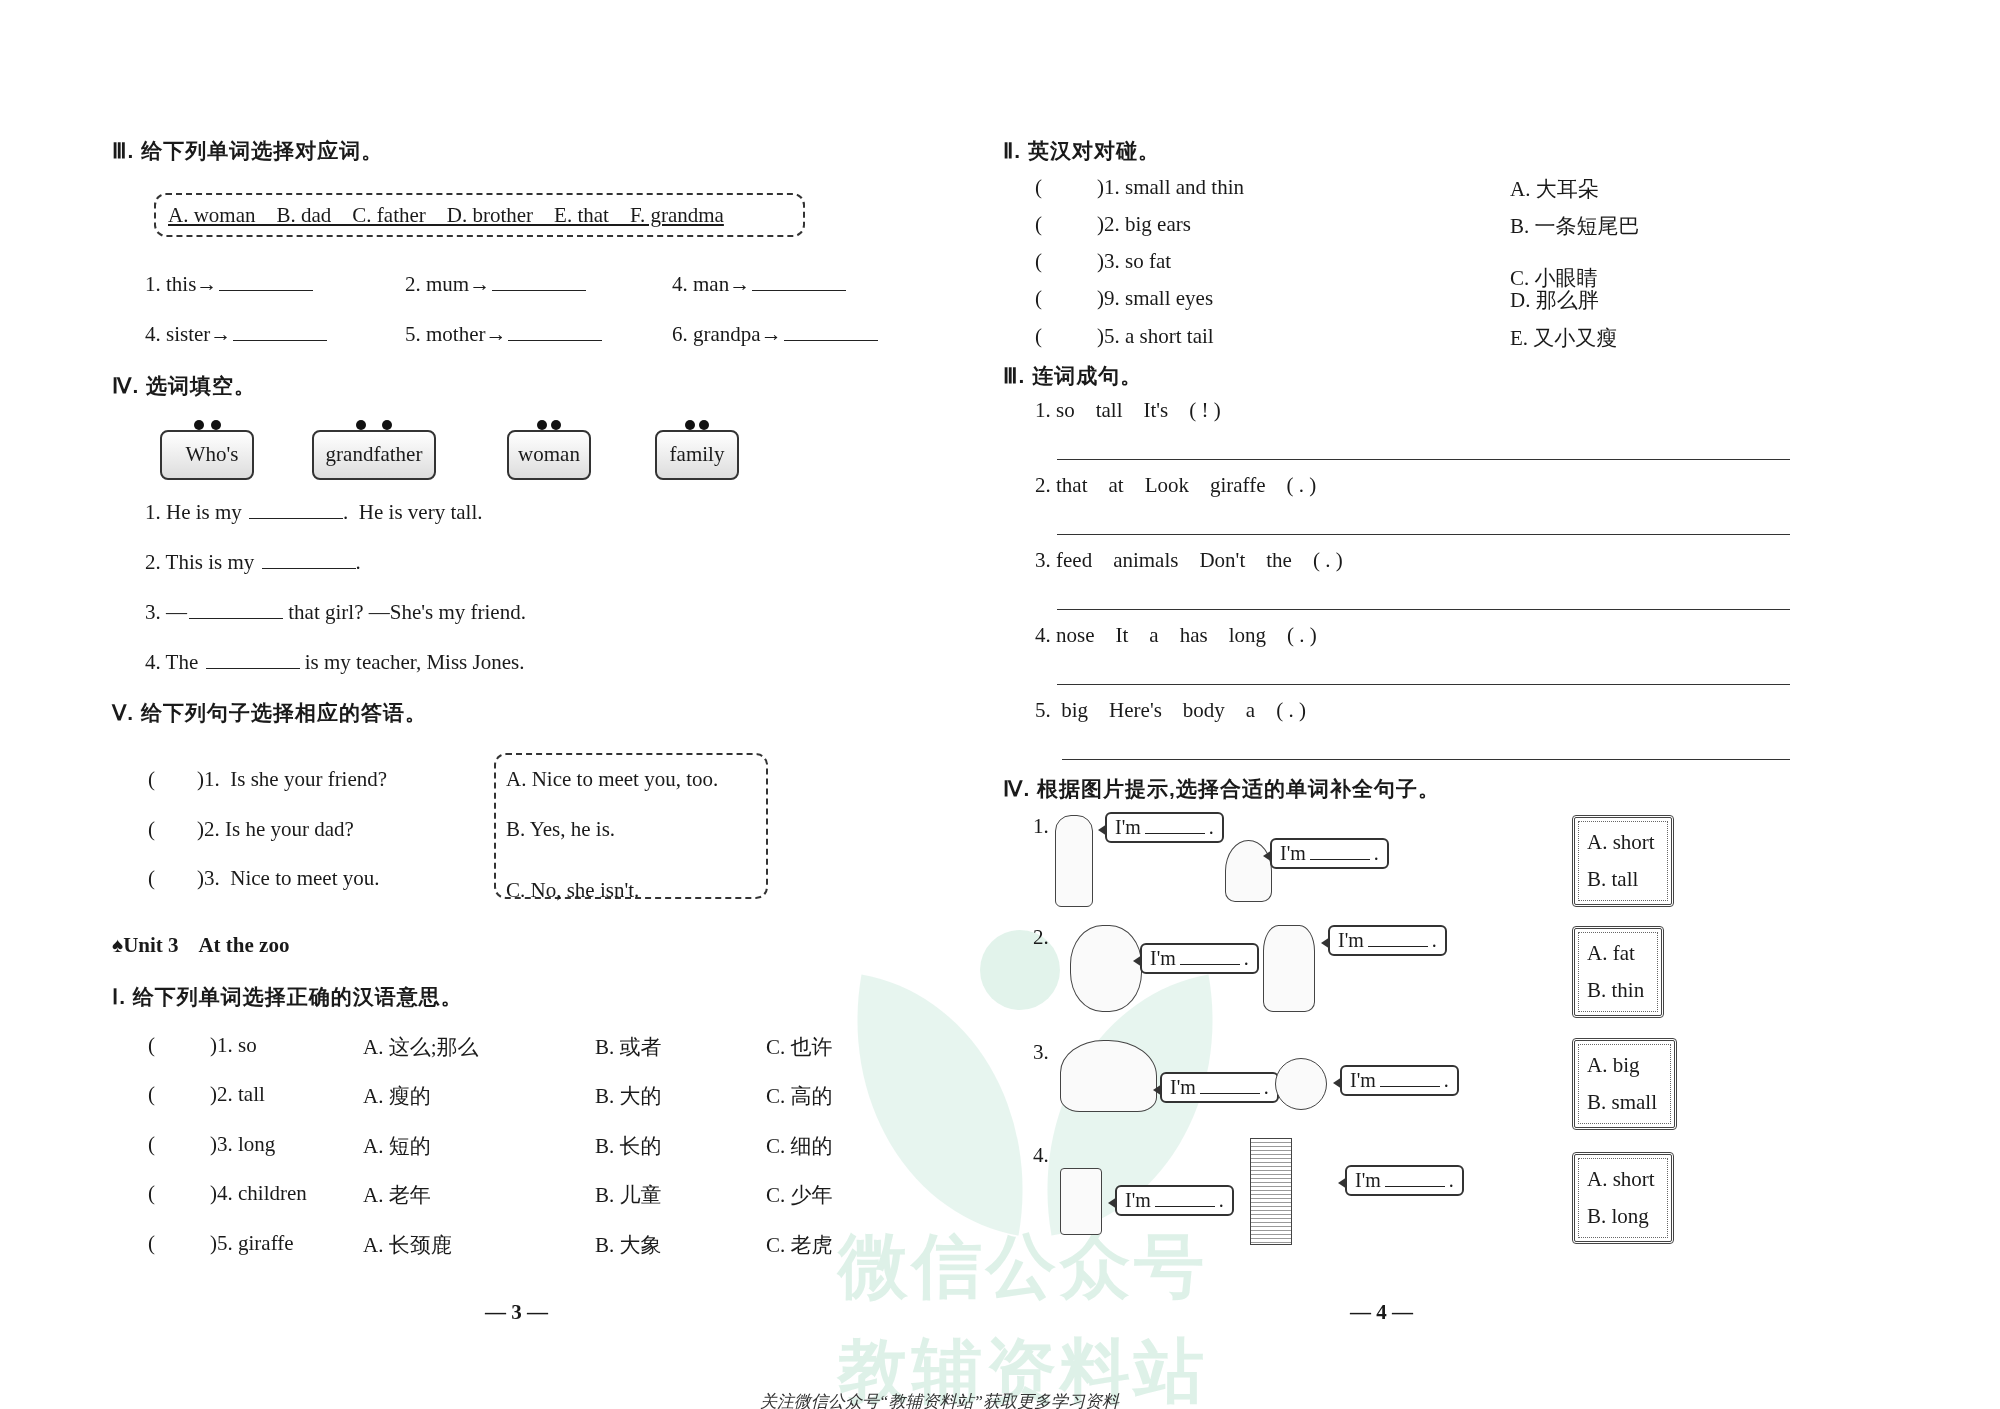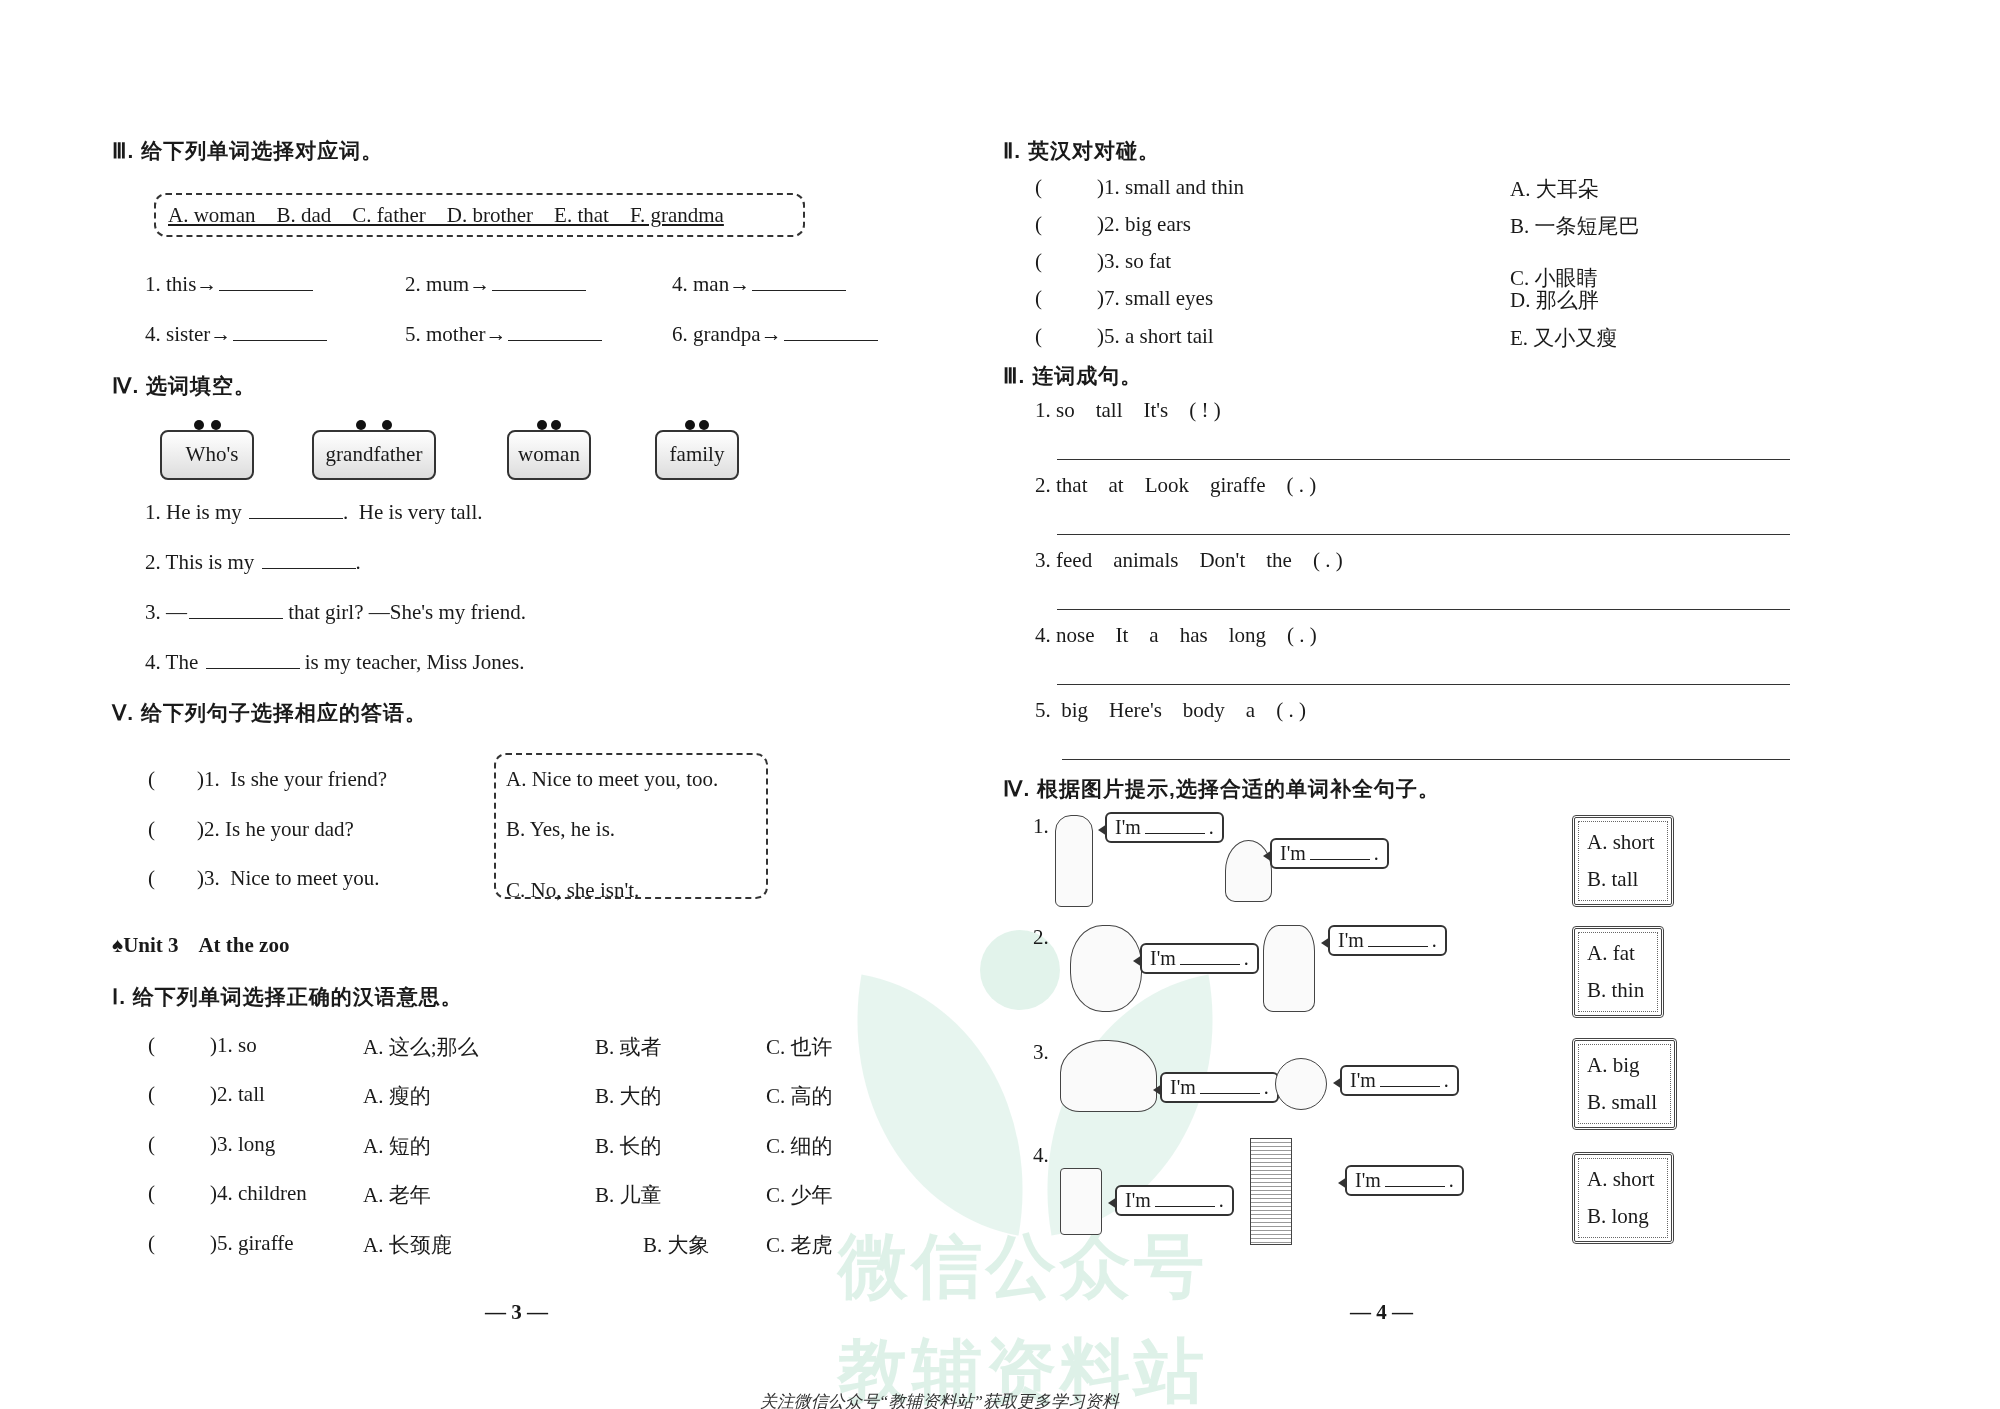--- a/index.html
+++ b/index.html
@@ -96,34 +96,34 @@
     </div>
     <div class="abs txt" style="left:148px;top:1181px;width:700px;">
       <span class="paren">(</span><span>)4. children</span>
       <span style="position:absolute;left:215px;">A. 老年</span>
       <span style="position:absolute;left:447px;">B. 儿童</span>
       <span style="position:absolute;left:618px;">C. 少年</span>
     </div>
     <div class="abs txt" style="left:148px;top:1231px;width:700px;">
       <span class="paren">(</span><span>)5. giraffe</span>
       <span style="position:absolute;left:215px;">A. 长颈鹿</span>
-      <span style="position:absolute;left:447px;margin-left:48px;">B. 大象</span>
+      <span style="position:absolute;left:447px;">B. 大象</span>
       <span style="position:absolute;left:618px;">C. 老虎</span>
     </div>
   </div>
 
   <div class="abs pageno" style="left:485px;top:1300px;">— 3 —</div>
 </div>
 
 <div>
   <div class="abs heading" style="left:1003px;top:137px;">Ⅱ. 英汉对对碰。</div>
   <div class="abs txt" style="left:1035px;top:175px;"><span class="paren">(</span><span>)1. small and thin</span></div>
   <div class="abs txt" style="left:1035px;top:212px;"><span class="paren">(</span><span>)2. big ears</span></div>
   <div class="abs txt" style="left:1035px;top:249px;"><span class="paren">(</span><span>)3. so fat</span></div>
-  <div class="abs txt" style="left:1035px;top:286px;"><span class="paren">(</span><span>)7. small eyes</span></div>
+  <div class="abs txt" style="left:1035px;top:286px;"><span class="paren">(</span><span>)9. small eyes</span></div>
   <div class="abs txt" style="left:1035px;top:324px;"><span class="paren">(</span><span>)5. a short tail</span></div>
   <div class="abs txt" style="left:1510px;top:175px;">A. 大耳朵</div>
   <div class="abs txt" style="left:1510px;top:212px;">B. 一条短尾巴</div>
   <div class="abs txt" style="left:1510px;top:264px;">C. 小眼睛</div>
   <div class="abs txt" style="left:1510px;top:286px;">D. 那么胖</div>
   <div class="abs txt" style="left:1510px;top:324px;">E. 又小又瘦</div>
 
   <div class="abs heading" style="left:1003px;top:362px;">Ⅲ. 连词成句。</div>
   <div class="abs txt" style="left:1035px;top:398px;white-space:pre;text-align:right;">1. so    tall    It's    ( ! )</div>
   <div class="rule" style="left:1057px;top:459px;width:733px;"></div>

